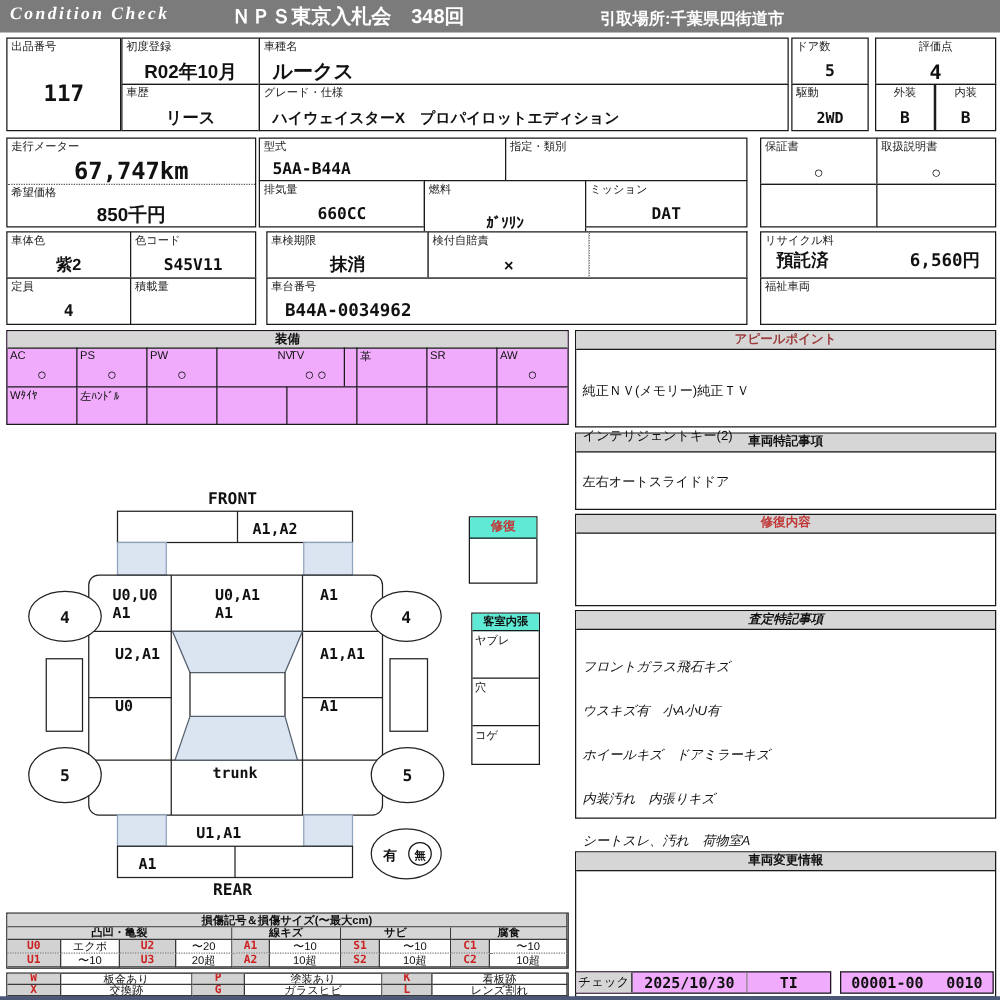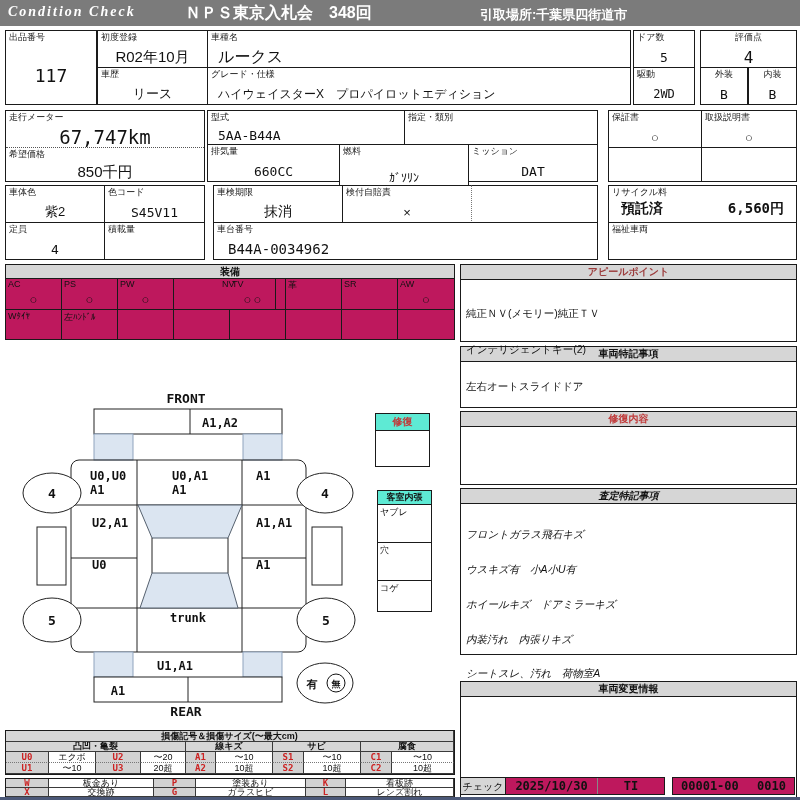--- a/index.html
+++ b/index.html
@@ -1,24 +1,24 @@
 <!DOCTYPE html>
 <html><head>
 <meta charset="utf-8">
 <style>
   html,body{margin:0;padding:0;background:#fff;}
   #sheet{position:relative;width:800px;height:800px;background:#fff;
          font-family:"Liberation Sans",sans-serif;color:#111;overflow:hidden;}
   .abs{position:absolute;box-sizing:border-box;}
-  .box{border:1px solid #1a1a1a;background:#be185d;}
+  .box{border:1px solid #1a1a1a;background:#f0abfc;}
   .cell{position:absolute;box-sizing:border-box;border:1px solid #1a1a1a;background:#fff;}
   .lbl{position:absolute;top:1px;left:3px;font-size:9px;color:#222;white-space:nowrap;line-height:10px;}
   .lbl.c{left:0;right:0;text-align:center;}
   .val{display:flex;align-items:center;justify-content:center;width:100%;height:100%;
-       padding-top:8px;font-weight:normal;font-size:14px;
+       padding-top:8px;font-weight:bold;font-size:14px;
        font-family:"DejaVu Sans Mono","Liberation Mono",monospace;white-space:nowrap;}
   .val.jp{font-family:"Liberation Sans",sans-serif;}
   .val.left{justify-content:flex-start;padding-left:10px;}
   .topbar{left:0;top:0;width:800px;height:26px;background:#7b7b7b;}
   .brand{position:absolute;left:8px;top:4px;color:#fff;font-weight:bold;font-style:italic;
          font-size:14px;font-family:"Liberation Serif",serif;letter-spacing:2px;}
   .title{position:absolute;left:185px;top:3px;color:#fff;font-weight:bold;font-size:16px;}
   .pickup{position:absolute;left:480px;top:6px;color:#fff;font-weight:bold;font-size:13px;}
   .panel{position:absolute;box-sizing:border-box;border:1px solid #1a1a1a;background:#fff;}
   .panel-h{height:14px;background:#d6d6d6;border-bottom:1px solid #1a1a1a;text-align:center;

